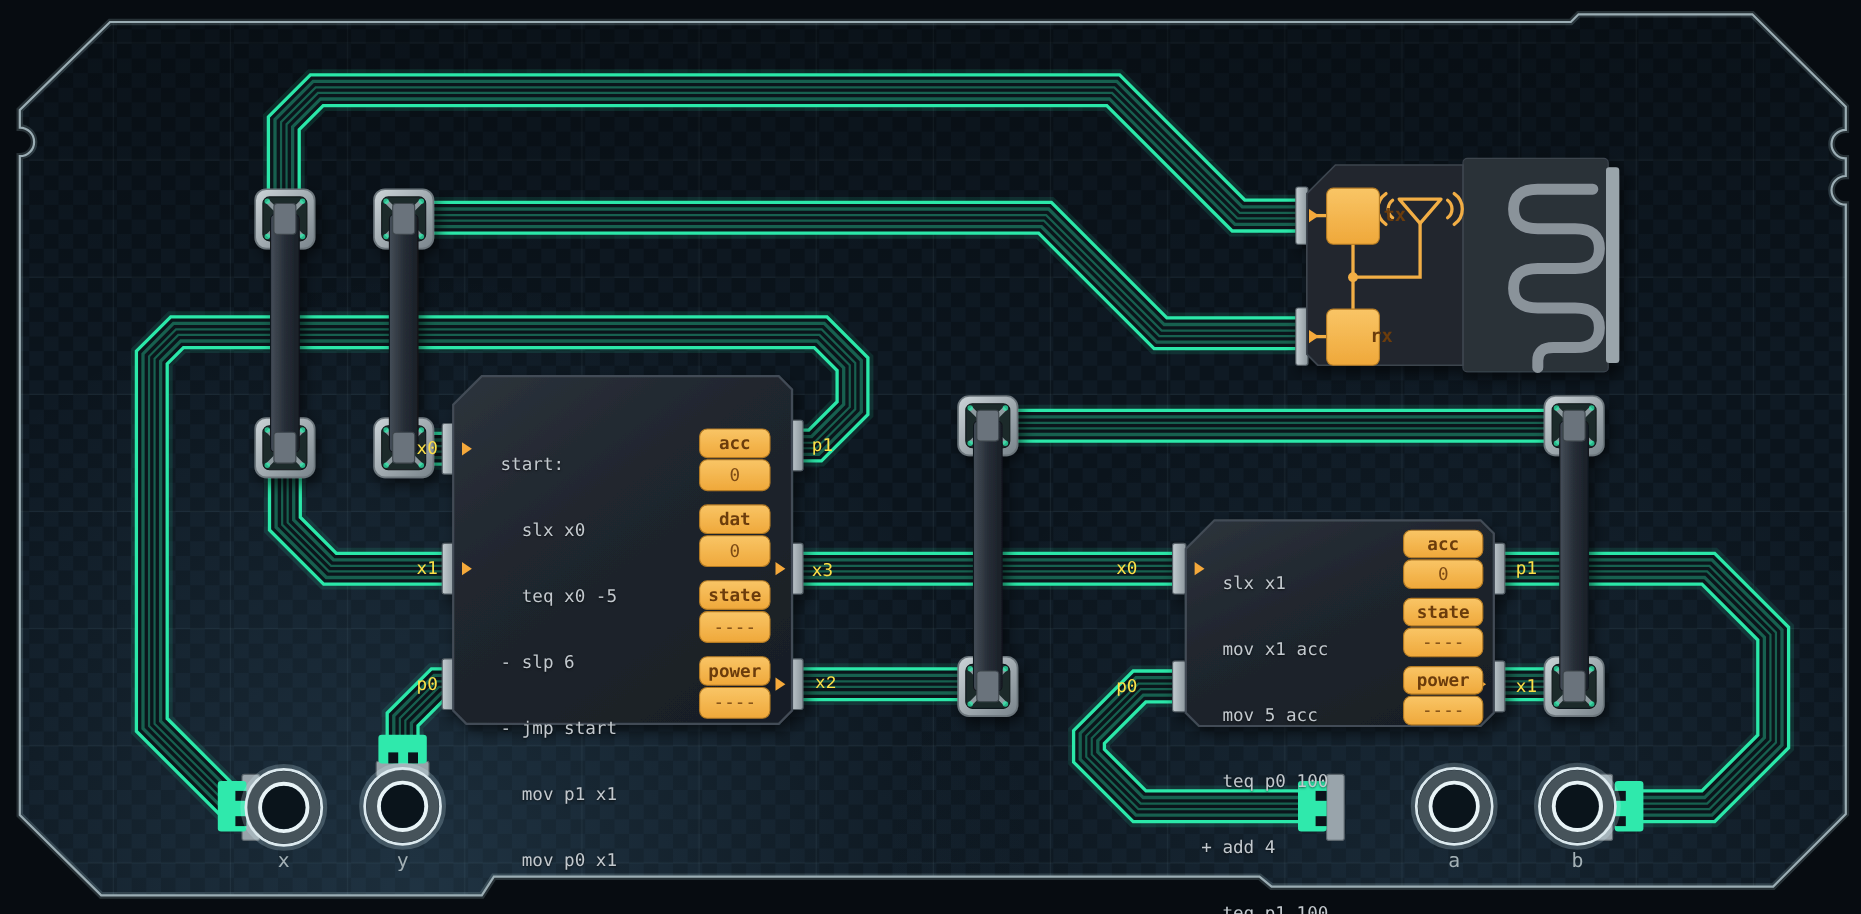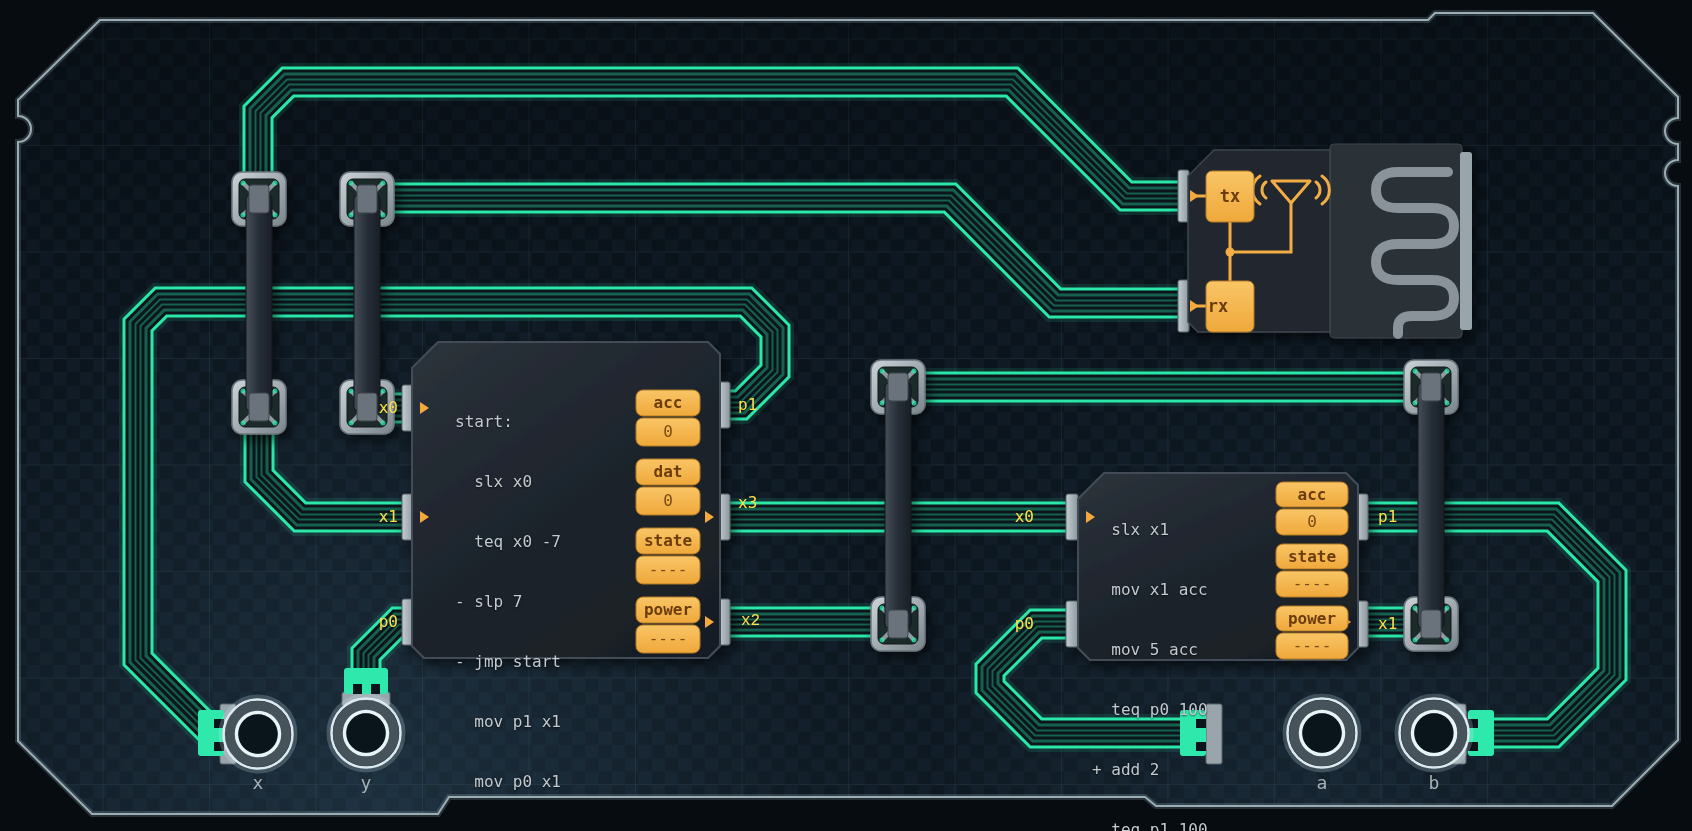--- a/index.html
+++ b/index.html
@@ -6,21 +6,21 @@
   #stage{position:relative;width:1692px;height:831px;overflow:hidden;background:#070c11;
          font-family:"DejaVu Sans Mono","Liberation Mono",monospace;}
   #gfx{position:absolute;left:0;top:0;z-index:0;}
   .txt{position:absolute;z-index:2;white-space:pre;}
   .code{font:16px/20px "DejaVu Sans Mono",monospace;color:#c3c9ce;text-shadow:0 1px 2px rgba(0,0,0,.6);}
   .code div{height:20px;}
   .reg-h{font:bold 16px/26px "DejaVu Sans Mono",monospace;color:#6b3c0c;text-align:center;}
   .reg-v{font:16px/28px "DejaVu Sans Mono",monospace;color:#7d4b15;text-align:center;}
   .pin-lb{font:16px/20px "DejaVu Sans Mono",monospace;color:#fde047;}
   .pad-lb{font:18px/22px "DejaVu Sans Mono",monospace;color:#a4b1b6;text-align:center;}
-  .txrx{font:bold 17px "DejaVu Sans Mono",monospace;color:#6b3c0c;text-align:center;}
+  .txrx{font:bold 17px "DejaVu Sans Mono",monospace;color:#6b3c0c;text-align:center;margin-left:38px;}
 </style>
 </head>
 <body>
 
 <div id="stage">
 <svg id="gfx" width="1692" height="831" viewBox="0 0 1692 831" xmlns="http://www.w3.org/2000/svg">
   <defs>
     <path id="boardShape" d="M 100 20 L 1428 20 L 1435 13 L 1593 13 L 1678 97 L 1678 118 A 13 13 0 0 0 1678 144 L 1678 160 A 13 13 0 0 0 1678 186 L 1678 740 L 1612 806 L 1156 806 L 1145 797 L 449 797 L 438 814 L 92 814 L 18 741 L 18 142 A 13 13 0 0 0 18 116 L 18 100 Z"></path>
     <clipPath id="boardClip">
           <use href="#boardShape"></use>
@@ -415,36 +415,36 @@
     <polygon points="1190,190 1190,202 1199,196" fill="#f5a93b"></polygon>
     <polygon points="1190,300 1190,312 1199,306" fill="#f5a93b"></polygon>
     <rect x="1206" y="171" width="48" height="51" rx="6" fill="url(#orangeG)" stroke="#b37a24"></rect>
     <rect x="1206" y="281" width="48" height="51" rx="6" fill="url(#orangeG)" stroke="#b37a24"></rect>
   </g>
 </svg>
 
 <div class="txt code" style="left:455px;top:372px;">
   <div>start:</div>
   <div>  slx x0</div>
-  <div>  teq x0 -7</div>
-  <div>- slp 7</div>
+  <div>  teq x0 -5</div>
+  <div>- slp 6</div>
   <div>- jmp start</div>
   <div>  mov p1 x1</div>
   <div>  mov p0 x1</div>
   
   
   
 </div>
 
 <div class="txt code" style="left:1092px;top:480px;">
   <div>  slx x1</div>
   <div>  mov x1 acc</div>
   <div>  mov 5 acc</div>
   <div>  teq p0 100</div>
-  <div>+ add 2</div>
+  <div>+ add 4</div>
   <div>  teq p1 100</div>
   
   
 </div>
 
 <div class="txt reg-h" style="left:636px;top:390px;width:64px;">acc</div>
 <div class="txt reg-v" style="left:636px;top:418px;width:64px;">0</div>
 <div class="txt reg-h" style="left:636px;top:459px;width:64px;">dat</div>
 <div class="txt reg-v" style="left:636px;top:487px;width:64px;">0</div>
 <div class="txt reg-h" style="left:636px;top:528px;width:64px;">state</div>
@@ -456,21 +456,21 @@
 <div class="txt reg-v" style="left:1276px;top:509px;width:72px;line-height:26px;">0</div>
 <div class="txt reg-h" style="left:1276px;top:544px;width:72px;line-height:25px;">state</div>
 <div class="txt reg-v" style="left:1276px;top:571px;width:72px;line-height:26px;">----</div>
 <div class="txt reg-h" style="left:1276px;top:606px;width:72px;line-height:25px;">power</div>
 <div class="txt reg-v" style="left:1276px;top:633px;width:72px;line-height:26px;">----</div>
 
 <div class="txt pin-lb" style="left:340px;top:398px;width:58px;text-align:right;">x0</div>
 <div class="txt pin-lb" style="left:340px;top:507px;width:58px;text-align:right;">x1</div>
 <div class="txt pin-lb" style="left:340px;top:612px;width:58px;text-align:right;">p0</div>
 <div class="txt pin-lb" style="left:738px;top:395px;">p1</div>
-<div class="txt pin-lb" style="left:738px;top:493px;">x3</div>
+<div class="txt pin-lb" style="left:738px;top:509px;">x3</div>
 <div class="txt pin-lb" style="left:741px;top:611px;font-family:Liberation Mono, monospace;">x2</div>
 <div class="txt pin-lb" style="left:978px;top:507px;width:56px;text-align:right;">x0</div>
 <div class="txt pin-lb" style="left:978px;top:614px;width:56px;text-align:right;">p0</div>
 <div class="txt pin-lb" style="left:1378px;top:507px;">p1</div>
 <div class="txt pin-lb" style="left:1378px;top:614px;">x1</div>
 
 <div class="txt txrx" style="left:1206px;top:171px;width:48px;line-height:51px;">tx</div>
 <div class="txt txrx" style="left:1206px;top:281px;width:24px;line-height:51px;">rx</div>
 
 <div class="txt pad-lb" style="left:228px;top:772px;width:60px;">x</div>

